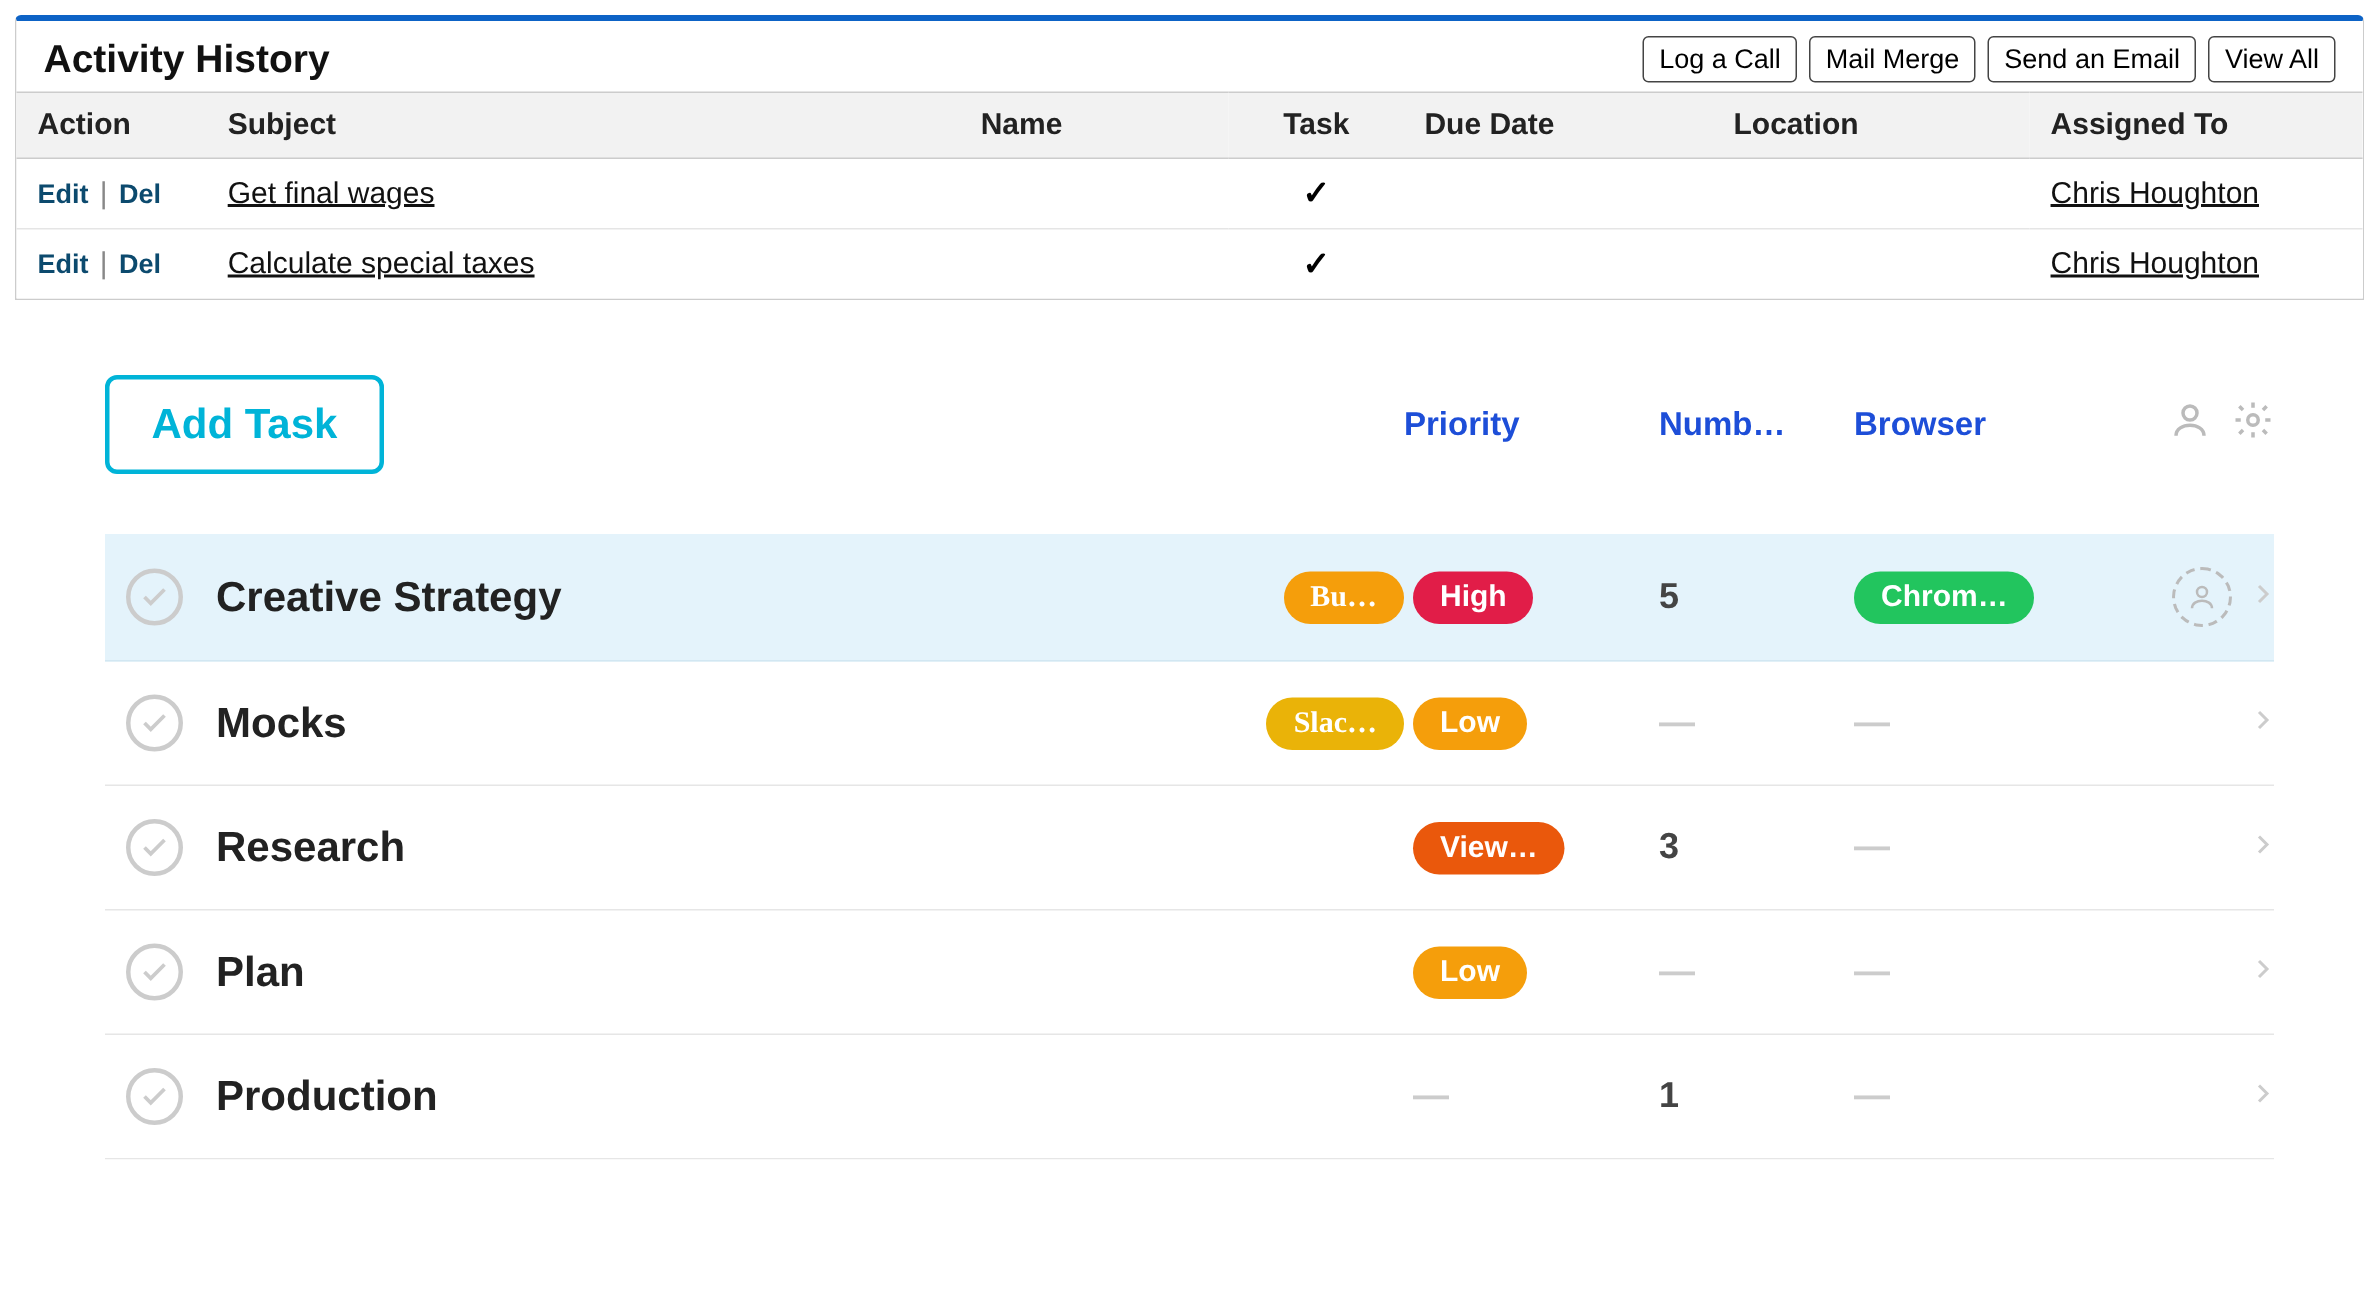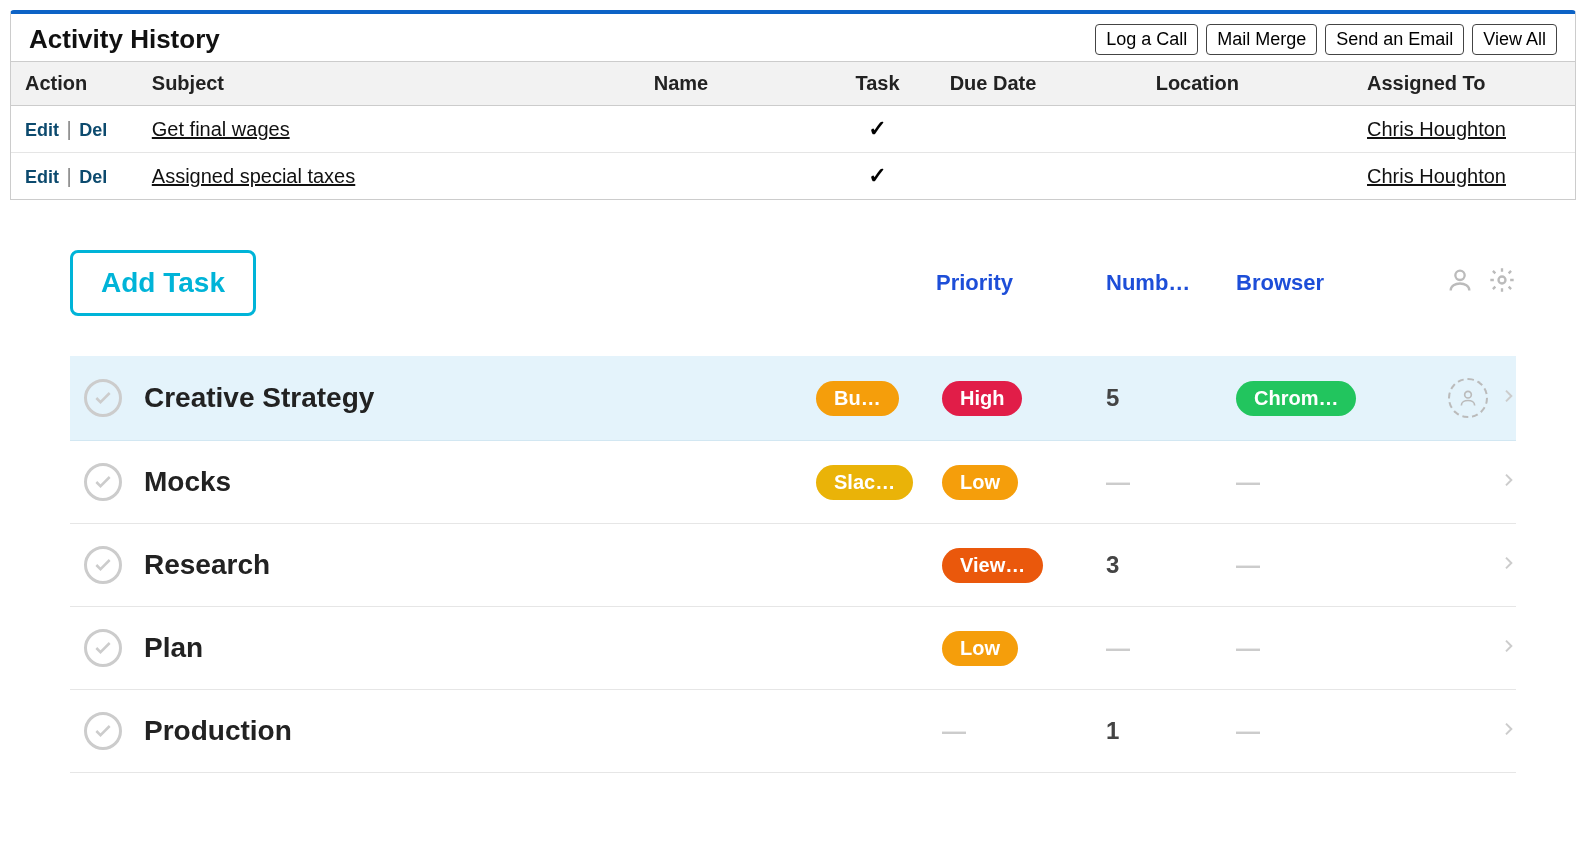--- a/index.html
+++ b/index.html
@@ -145,21 +145,21 @@
     margin-right: 22px;
     cursor: pointer;
   }
   .complete-circle svg { stroke: #ccc; }
   .task-title {
     font-size: 28px;
     font-weight: 700;
     color: #222;
     flex: 1;
   }
-  .tag-col { width: 120px; display:flex; justify-content:flex-start; }
+  .tag-col { width: 120px; display:flex; justify-content:flex-end;font-family:Liberation Serif, serif; }
   .priority-col { width: 170px; display:flex; justify-content:flex-start; padding-left: 6px;}
   .number-col { width: 130px; font-size: 24px; color: #444; font-weight:600;}
   .browser-col { width: 190px; display:flex; justify-content:flex-start;}
   .end-col { width: 90px; display:flex; justify-content:flex-end; align-items:center; gap:12px;}
   .pill {
     display: inline-block;
     border-radius: 999px;
     color: #fff;
     font-weight: 700;
     font-size: 20px;
@@ -225,21 +225,21 @@
           <td><span class="link-edit">Edit</span><span class="sep"> | </span><span class="link-del">Del</span></td>
           <td><span class="subj-link">Get final wages</span></td>
           <td></td>
           <td style="text-align: center;"><span class="check">✓</span></td>
           <td></td>
           <td></td>
           <td><span class="assignee-link">Chris Houghton</span></td>
         </tr>
         <tr>
           <td><span class="link-edit">Edit</span><span class="sep"> | </span><span class="link-del">Del</span></td>
-          <td><span class="subj-link">Assigned special taxes</span></td>
+          <td><span class="subj-link">Calculate special taxes</span></td>
           <td></td>
           <td style="text-align: center;"><span class="check">✓</span></td>
           <td></td>
           <td></td>
           <td><span class="assignee-link">Chris Houghton</span></td>
         </tr>
       </tbody>
   </table>
 </div>
 

